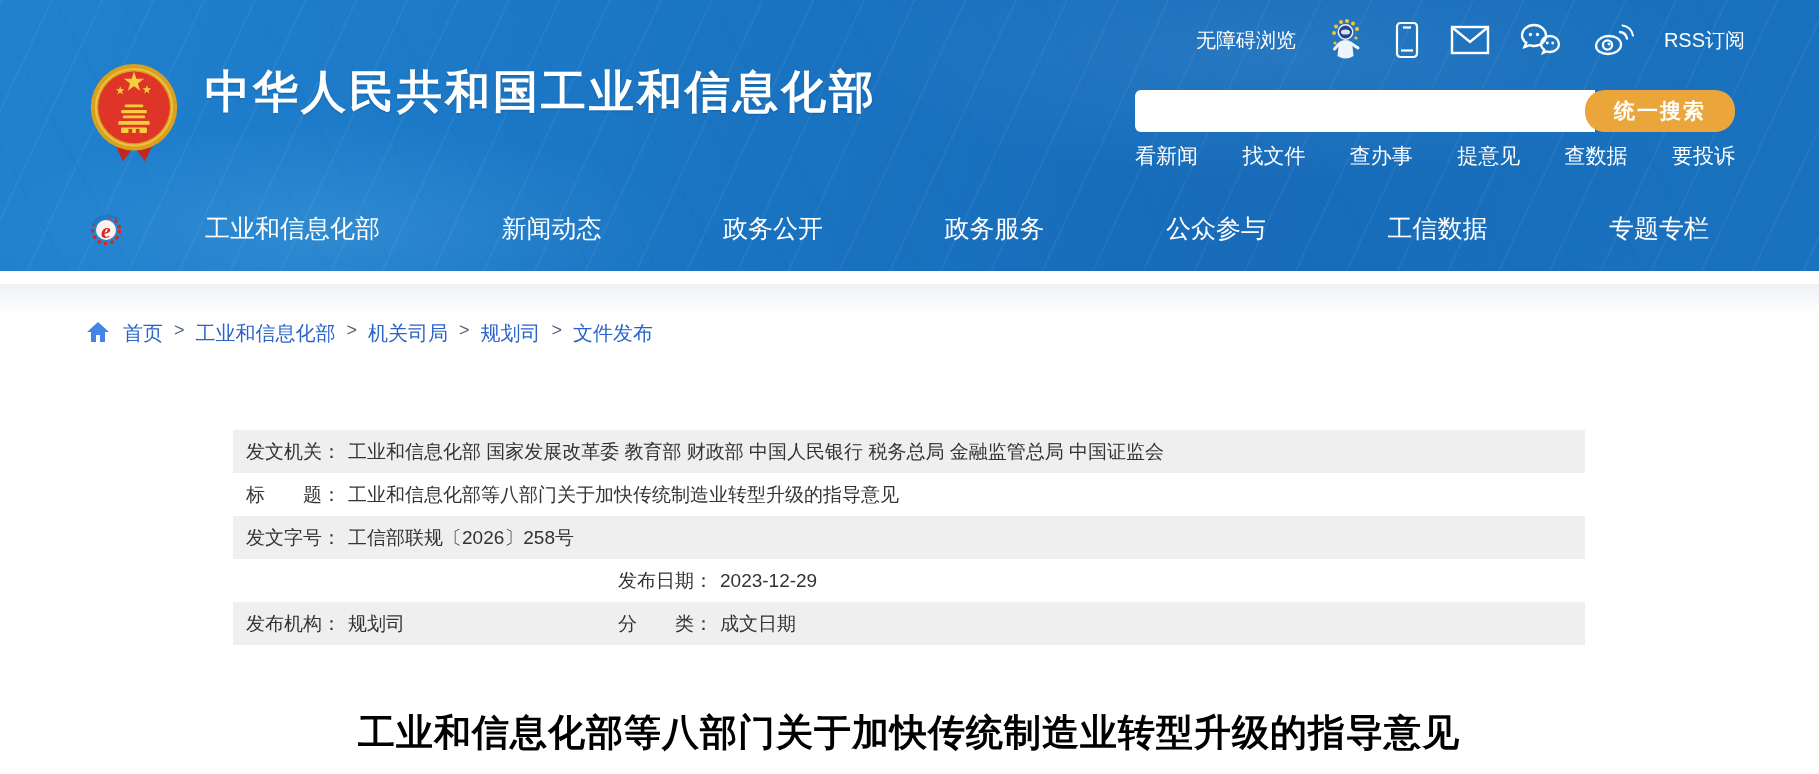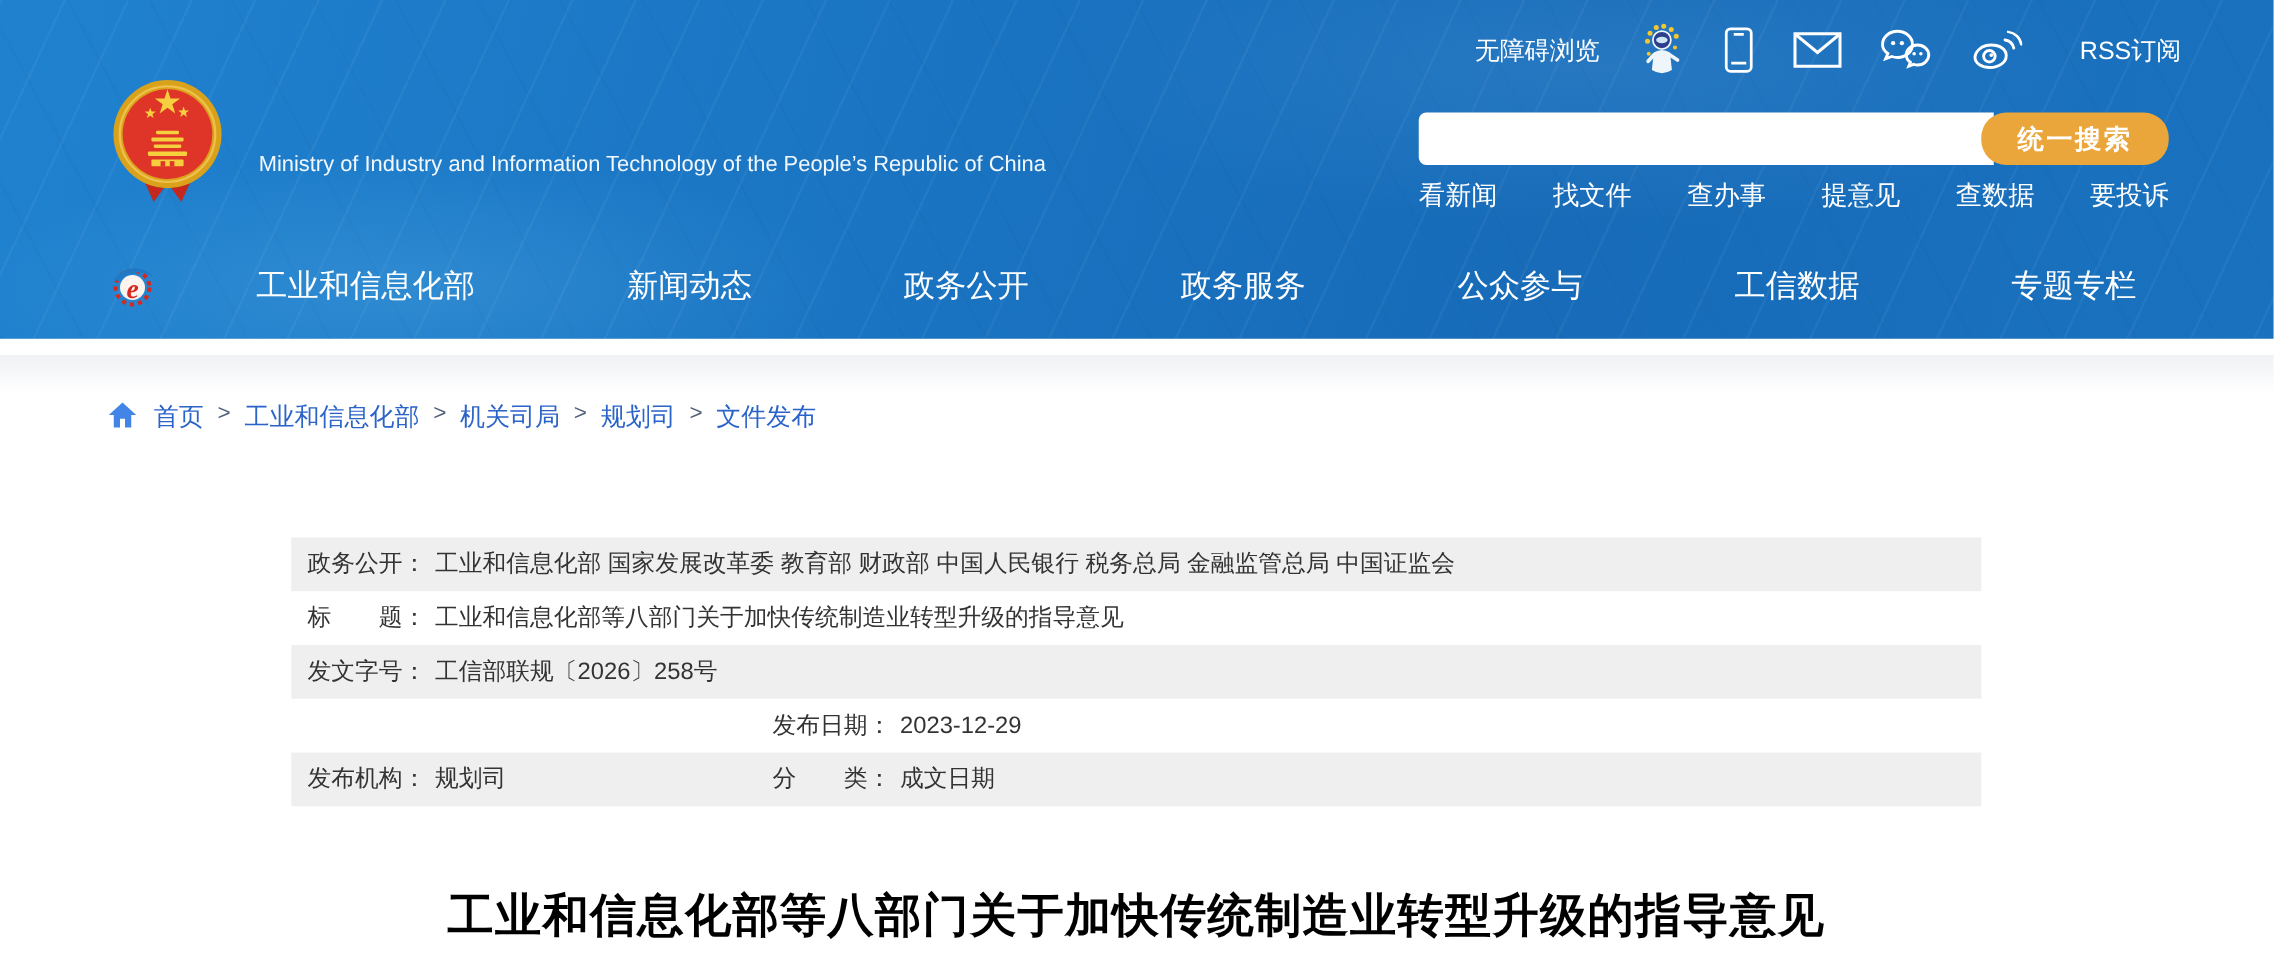--- a/index.html
+++ b/index.html
@@ -20,21 +20,21 @@
   .header-shadow {
     position:absolute; top:284px; left:0; width:1819px; height:30px;
     background:linear-gradient(#eff1f4, #ffffff);
   }
 
   
   .topbar {
     position:absolute; top:18px; right:74px; height:44px;
     display:flex; align-items:center; gap:30px; color:#fff; font-size:20px;
   }
-  .topbar .txt { white-space:nowrap;margin-left:16px; }
+  .topbar .txt { white-space:nowrap; }
   .tb-icon { display:flex; align-items:center; justify-content:center; }
 
   
   .emblem { position:absolute; left:88px; top:56px; width:92px; height:110px; }
   .site-title-cn {
     position:absolute; left:205px; top:62px; color:#fff; font-size:45px;
     font-weight:bold; letter-spacing:3px; white-space:nowrap;
     text-shadow:0 1px 2px rgba(0,40,80,.25);
   }
   .site-title-en {
@@ -181,21 +181,21 @@
         <rect x="40" y="52" width="20" height="3" rx="1"></rect>
         <rect x="36" y="58" width="28" height="3.4" rx="1"></rect>
         <rect x="38" y="64" width="24" height="3" rx="1"></rect>
         <rect x="33" y="70" width="34" height="4" rx="1"></rect>
         <rect x="36" y="77" width="28" height="6" rx="1"></rect>
         <rect x="44" y="78.5" width="4" height="4.5" fill="#df3428"></rect>
         <rect x="52" y="78.5" width="4" height="4.5" fill="#df3428"></rect>
       </g>
     </svg>
 
-    <div class="site-title-en">Ministry of Industry and Information Technology of the People’s Republic of China</div>
+    <div class="site-title-cn">中华人民共和国工业和信息化部</div>
 
     <div class="search-wrap">
       <input class="search-input" type="text" placeholder="" style="">
       <button class="search-btn">统一搜索</button>
     </div>
 
     <div class="quick-links">
       <span class="ql">看新闻</span>
       <span class="ql">找文件</span>
       <span class="ql">查办事</span>
@@ -236,21 +236,21 @@
     <span class="bc-sep">&gt;</span>
     <span class="bc-link">规划司</span>
     <span class="bc-sep">&gt;</span>
     <span class="bc-link">文件发布</span>
   </div>
 
   <div class="meta-table">
 
     <div class="meta-row odd">
       <span class="meta-field">
-        <span class="meta-label">政务公开：</span><span class="meta-value">工业和信息化部 国家发展改革委 教育部 财政部 中国人民银行 税务总局 金融监管总局 中国证监会</span>
+        <span class="meta-label">发文机关：</span><span class="meta-value">工业和信息化部 国家发展改革委 教育部 财政部 中国人民银行 税务总局 金融监管总局 中国证监会</span>
       </span>
     </div>
 
     <div class="meta-row">
       <span class="meta-field">
         <span class="meta-label">标　　题：</span><span class="meta-value">工业和信息化部等八部门关于加快传统制造业转型升级的指导意见</span>
       </span>
     </div>
 
     <div class="meta-row odd">

